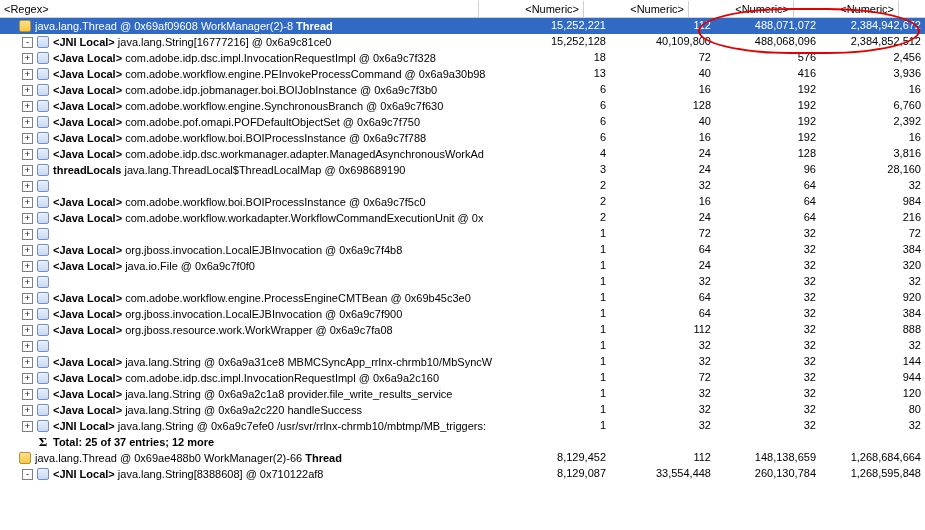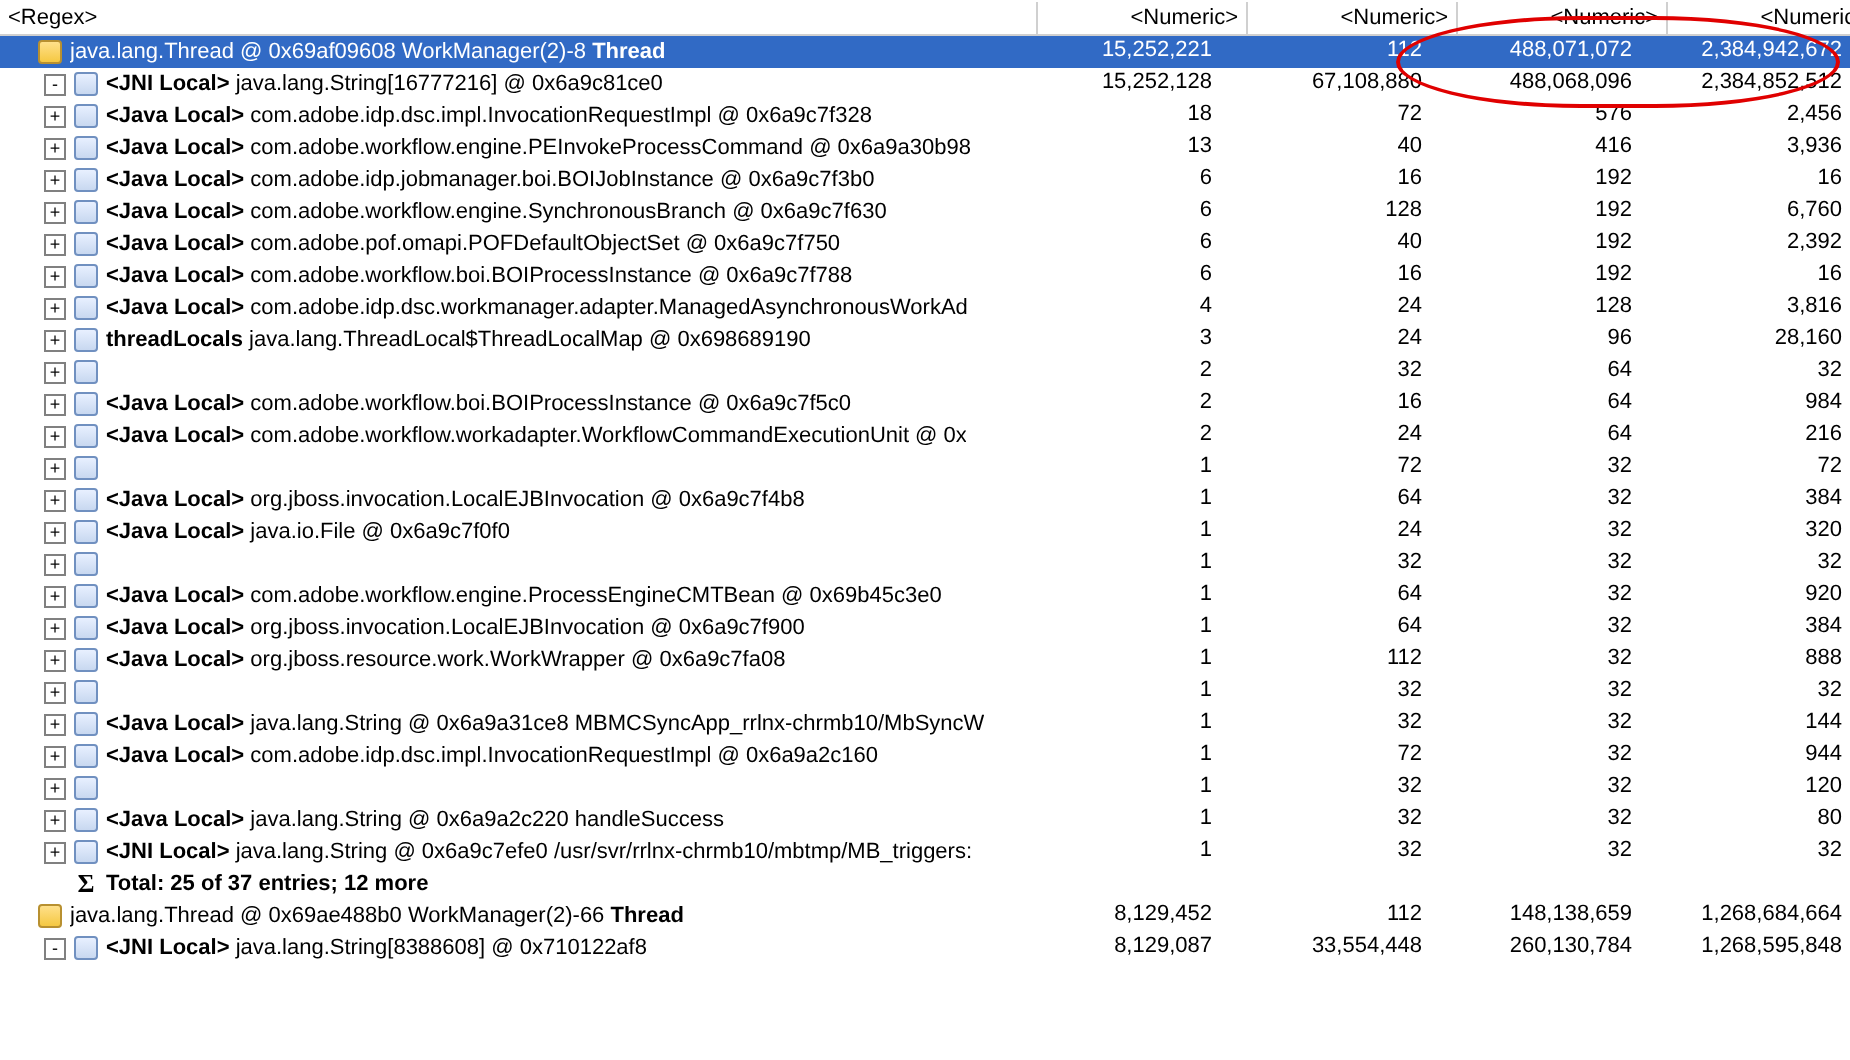--- a/index.html
+++ b/index.html
@@ -1,19 +1,19 @@
 <!DOCTYPE html>
 <html><head>
 <meta charset="utf-8">
 <style>
   * { box-sizing: border-box; margin: 0; padding: 0; }
   body { font-family: Tahoma, Arial, sans-serif; font-size: 11px; background: #fff; color: #000; width: 925px; }
   .header-row { display: flex; align-items: center; height: 18px; border-bottom: 1px solid #d0d0d0; }
   .header-cell { padding: 2px 4px; border-right: 1px solid #d0d0d0; overflow: hidden; white-space: nowrap; text-overflow: ellipsis; }
-  .col-tree { width: 519px; flex-shrink: 0; }
+  .col-tree { width: 479px; flex-shrink: 0; }
   .col-num { width: 105px; text-align: right; flex-shrink: 0; }
   .row { display: flex; align-items: flex-start; height: 16px; }
   .row.selected { background: #316ac5; color: #fff; }
   .cell { padding: 1px 4px; overflow: hidden; white-space: nowrap; }
   .tree-cell { display: flex; align-items: center; width: 505px; flex-shrink: 0; overflow: hidden; }
   .num-cell { width: 105px; text-align: right; flex-shrink: 0; }
   .expander { width: 11px; height: 11px; border: 1px solid #808080; display: inline-flex; align-items: center; justify-content: center; font-size: 9px; line-height: 1; margin-right: 3px; flex-shrink: 0; background: #fff; color: #000; cursor: pointer; }
   .expander-space { width: 14px; display: inline-block; flex-shrink: 0; }
   .indent { display: inline-block; flex-shrink: 0; }
   .icon { width: 14px; height: 14px; display: inline-flex; align-items: center; justify-content: center; margin-right: 3px; flex-shrink: 0; font-size: 10px; }
@@ -55,21 +55,21 @@
     <div class="row">
       <div class="tree-cell cell">
         <span class="indent" style="width: 18px;"></span>
         <span class="expander">-</span>
         <span class="icon">
           <span class="icon-obj"></span>
         </span>
         <span class="text"><b>&lt;JNI Local&gt;</b> java.lang.String[16777216] @ 0x6a9c81ce0</span>
       </div>
       <div class="num-cell cell">15,252,128</div>
-      <div class="num-cell cell">67,108,880</div>
+      <div class="num-cell cell">40,109,800</div>
       <div class="num-cell cell">488,068,096</div>
       <div class="num-cell cell">2,384,852,512</div>
     </div>
     <div class="row">
       <div class="tree-cell cell">
         <span class="indent" style="width: 18px;"></span>
         <span class="expander">+</span>
         <span class="icon">
           <span class="icon-obj"></span>
         </span>
@@ -356,20 +356,21 @@
       <div class="num-cell cell">32</div>
       <div class="num-cell cell">944</div>
     </div>
     <div class="row">
       <div class="tree-cell cell">
         <span class="indent" style="width: 18px;"></span>
         <span class="expander">+</span>
         <span class="icon">
           <span class="icon-obj"></span>
         </span>
+        <span class="text"><b>&lt;Java Local&gt;</b> java.lang.String @ 0x6a9a2c1a8  provider.file_write_results_service</span>
       </div>
       <div class="num-cell cell">1</div>
       <div class="num-cell cell">32</div>
       <div class="num-cell cell">32</div>
       <div class="num-cell cell">120</div>
     </div>
     <div class="row">
       <div class="tree-cell cell">
         <span class="indent" style="width: 18px;"></span>
         <span class="expander">+</span>

